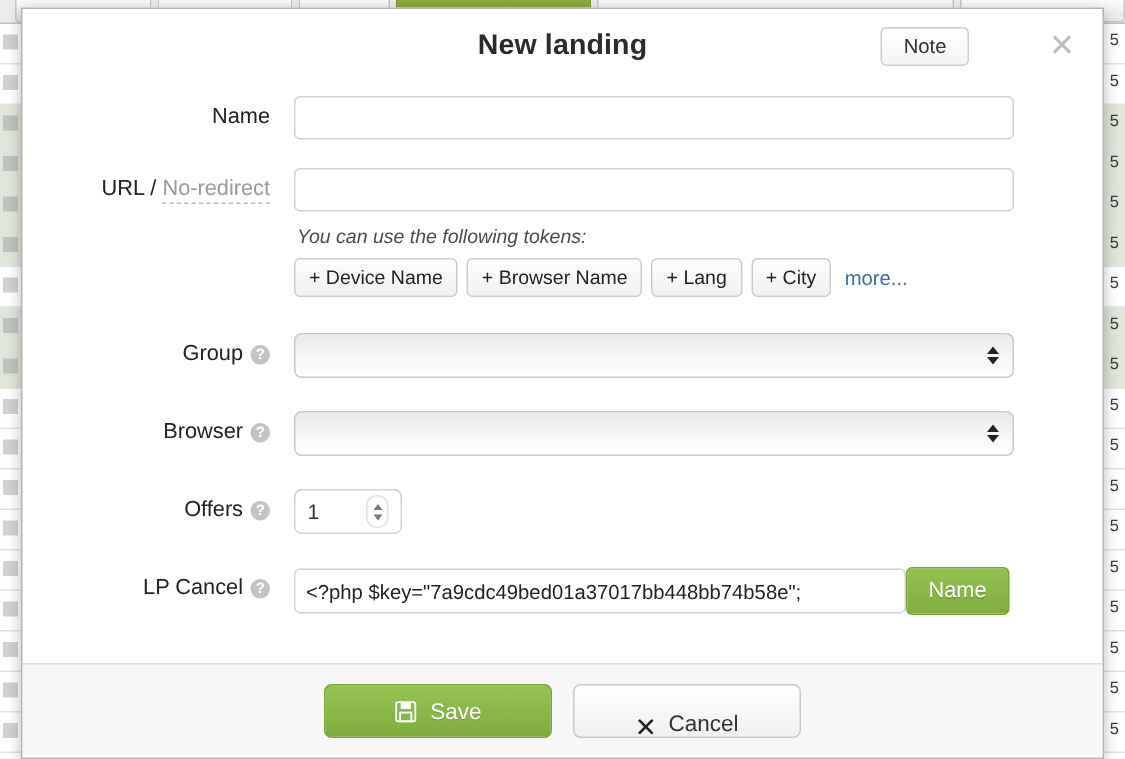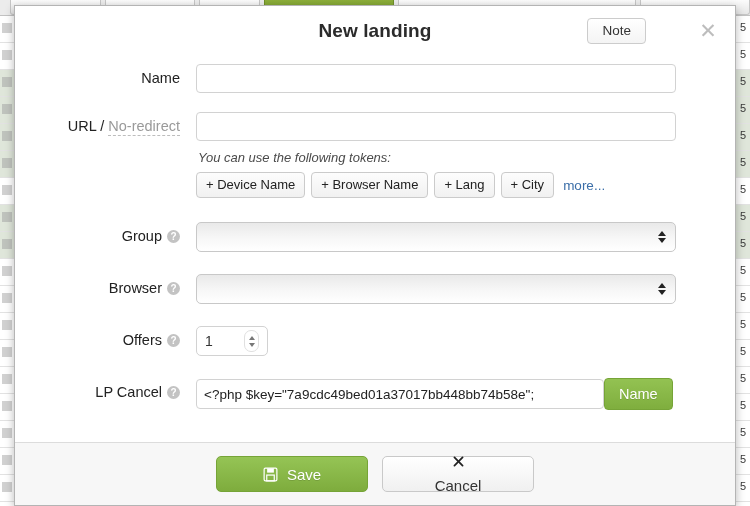--- a/index.html
+++ b/index.html
@@ -368,25 +368,24 @@
   }
   .cancel-btn {
     width: 150px;
     height: 34px;
     background: linear-gradient(#ffffff, #f0f0f0);
     border: 1px solid #c9c9c9;
     border-radius: 5px;
     color: #333;
     font-size: 15px;
     display: flex;
-    align-items: center;
+    align-items: flex-end;
     justify-content: center;
     gap: 9px;
     cursor: pointer;
-    flex-direction: column;
   }
   .icon-svg { display: block; }
 </style>
 </head>
 <body>
 
 <div id="backdrop">
   <div class="bg-toolbar">
     <div class="bg-tool"></div>
     <div class="bg-tool"></div>

